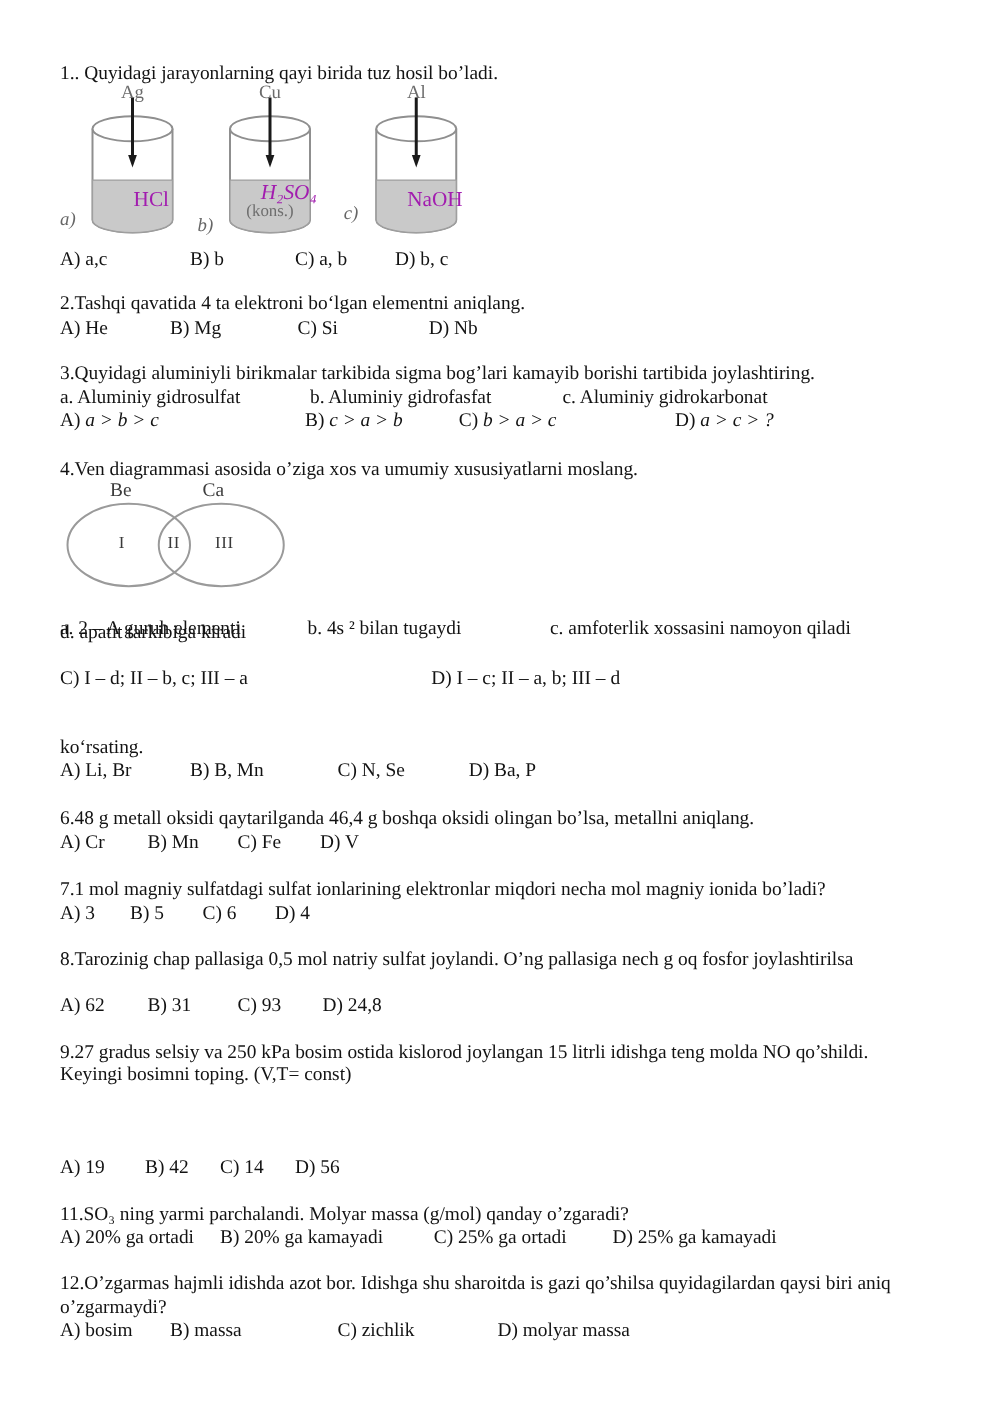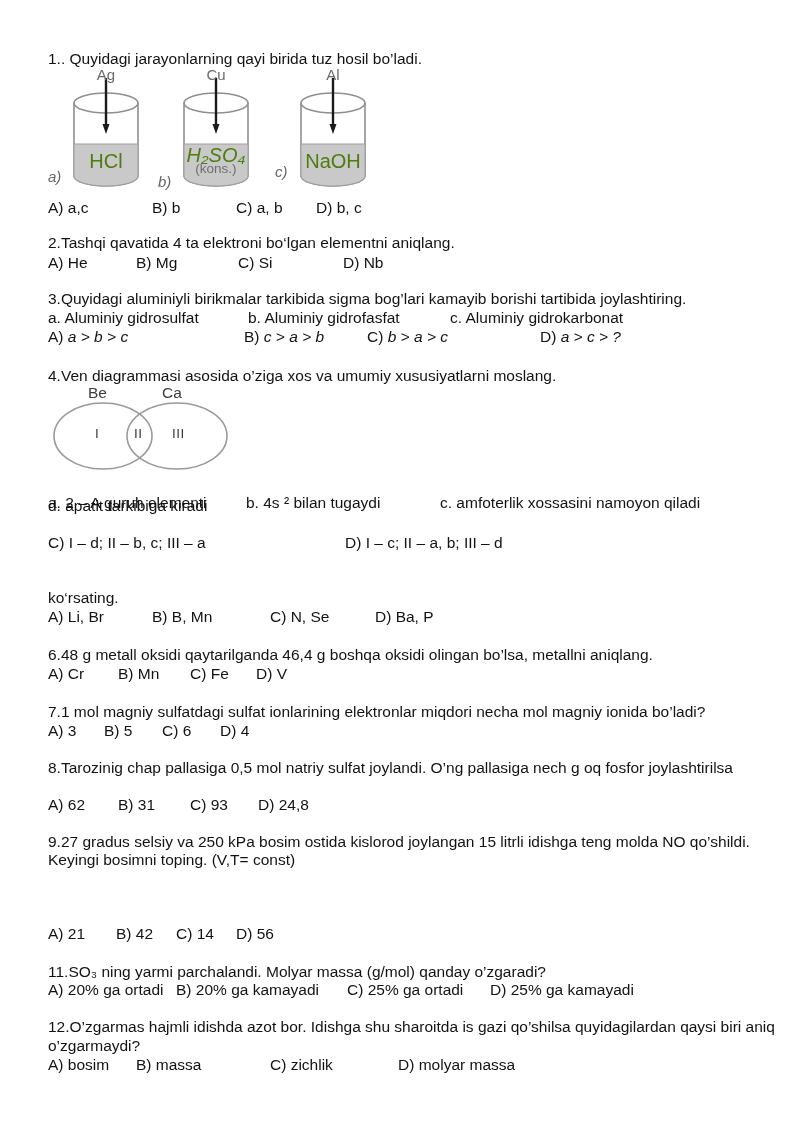--- a/index.html
+++ b/index.html
@@ -1,27 +1,27 @@
 <!DOCTYPE html>
 <html><head>
 <meta charset="utf-8">
 <style>
   html,body{margin:0;padding:0;background:#ffffff;}
   .page{
     position:relative;width:800px;height:1131px;background:#ffffff;overflow:hidden;
-    font-family:Liberation Sans, sans-serif;
+    font-family:Liberation Serif, serif;
     font-size:15.5px;color:#131313;border-radius:23px;
   }
   .line{position:absolute;left:48px;white-space:nowrap;line-height:19px;}
   .opt{display:inline-block;}
   .it{font-style:italic;}
   
   .beaker{position:absolute;width:70px;height:132px;}
   .metal-label{position:absolute;top:0;left:0;width:70px;text-align:center;color:#6b6b6b;font-size:15px;}
-  .liquid-label{position:absolute;left:0;width:70px;text-align:center;color:#4d7c0f;font-size:20px;}
+  .liquid-label{position:absolute;left:15px;width:70px;text-align:center;color:#a21caf;font-size:17px;}
   .liquid-note{position:absolute;left:0;width:70px;text-align:center;color:#6e6e6e;font-size:13.5px;}
   .sub-label{position:absolute;left:-23px;top:102px;color:#666;font-style:italic;font-size:15px;}
   
   .venn{position:absolute;left:50px;top:384px;width:200px;height:98px;}
   .venn-set-label{position:absolute;top:0;color:#3d3d3d;font-size:15.5px;}
   .venn-region{position:absolute;top:42px;color:#3a3a3a;font-size:13.5px;letter-spacing:0.5px;}
 </style>
 </head>
 <body>
 
@@ -128,21 +128,21 @@
 
   <div class="line" style="top:758px">8.Tarozinig chap pallasiga 0,5 mol  natriy sulfat joylandi. O’ng pallasiga nech g oq fosfor joylashtirilsa</div>
   <div class="line" style="top:795px">
     <span class="opt" style="width:70px">A) 62</span><span class="opt" style="width:72px">B) 31</span><span class="opt" style="width:68px">C) 93</span><span class="opt">D) 24,8</span>
   </div>
 
   <div class="line" style="top:832px">9.27 gradus selsiy va 250 kPa bosim ostida kislorod joylangan 15 litrli idishga teng molda NO qo’shildi.</div>
   <div class="line" style="top:850px">Keyingi bosimni toping. (V,T= const)</div>
 
   <div class="line" style="top:924px">
-    <span class="opt" style="width:68px">A) 21</span><span class="opt" style="width:60px">B) 42</span><span class="opt" style="width:60px">C) 14</span><span class="opt">D) 56</span>
+    <span class="opt" style="width:68px">A) 19</span><span class="opt" style="width:60px">B) 42</span><span class="opt" style="width:60px">C) 14</span><span class="opt">D) 56</span>
   </div>
 
   <div class="line" style="top:962px">11.SO₃ ning yarmi parchalandi. Molyar massa (g/mol) qanday o’zgaradi?</div>
   <div class="line" style="top:980px">
     <span class="opt" style="width:128px">A) 20% ga ortadi</span><span class="opt" style="width:171px">B) 20% ga kamayadi</span><span class="opt" style="width:143px">C) 25% ga ortadi</span><span class="opt">D) 25% ga kamayadi</span>
   </div>
 
   <div class="line" style="top:1017px">12.O’zgarmas hajmli idishda azot bor. Idishga shu sharoitda is gazi qo’shilsa quyidagilardan qaysi biri aniq</div>
   <div class="line" style="top:1036px">o’zgarmaydi?</div>
   <div class="line" style="top:1055px">

